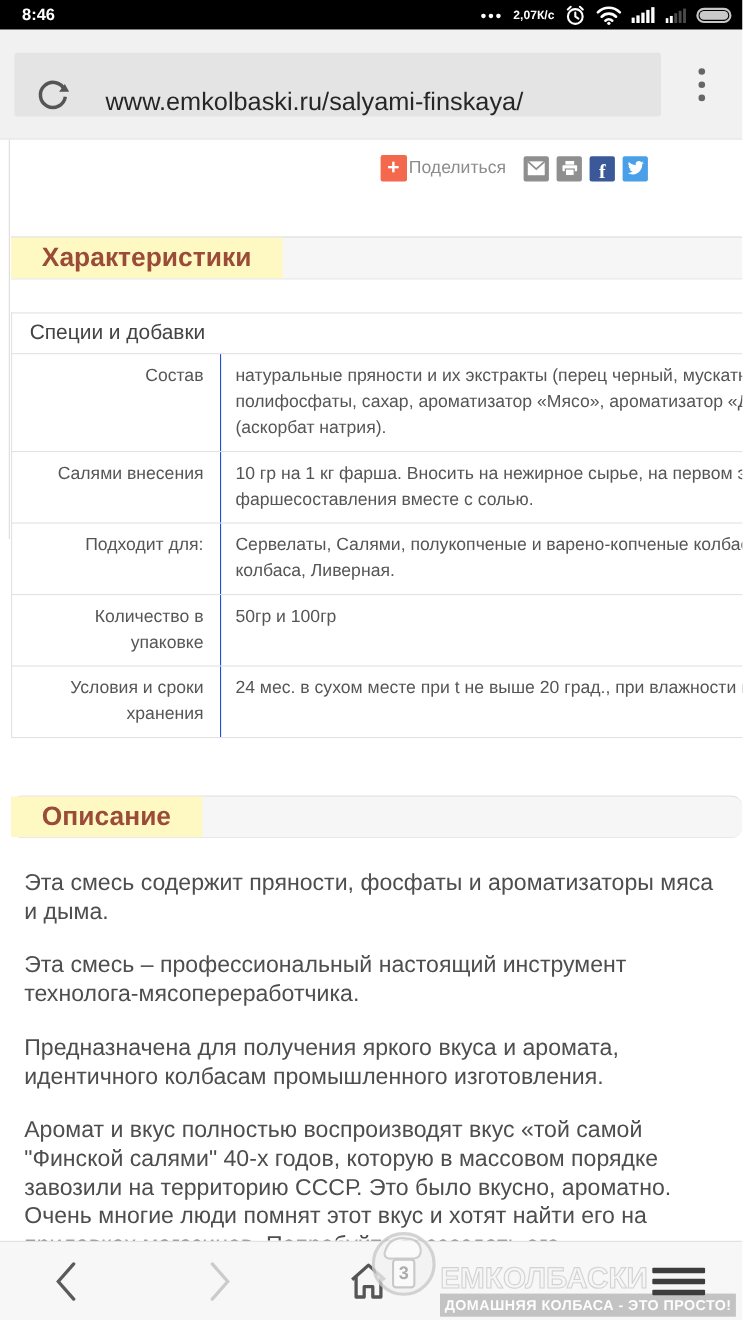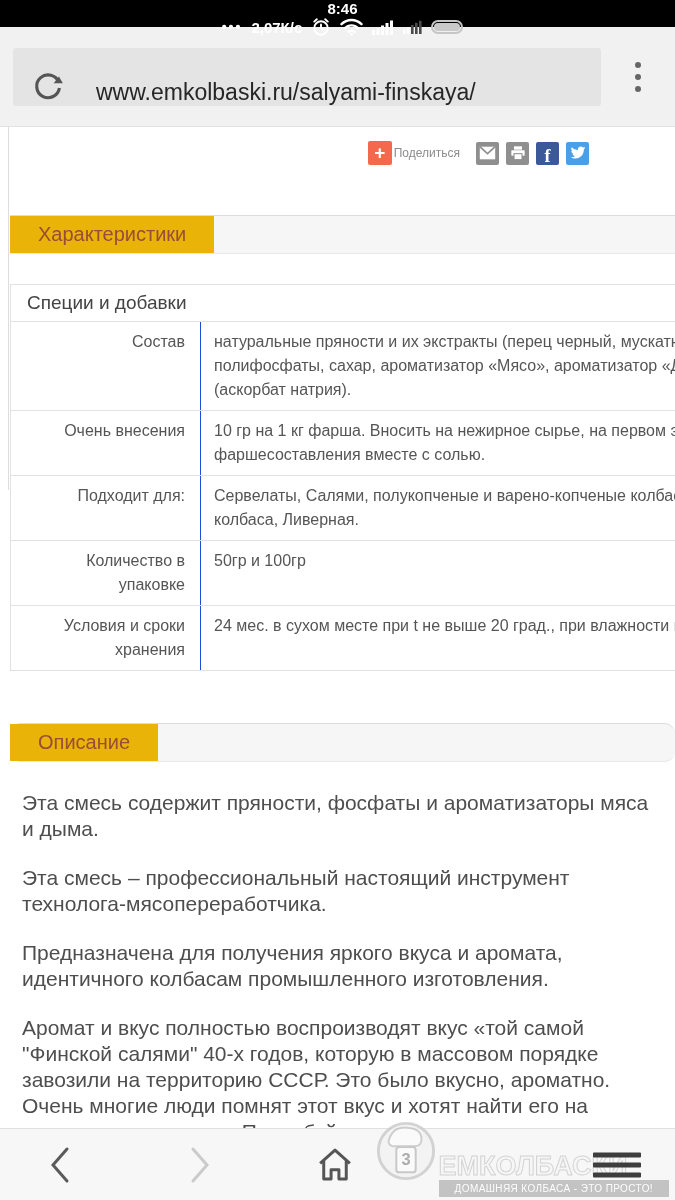--- a/index.html
+++ b/index.html
@@ -5,26 +5,26 @@
   html,body { margin:0; padding:0; }
   body {
     width:675px; height:1200px; overflow:hidden; position:relative;
     background:#fff; font-family:"Liberation Sans", sans-serif;
     -webkit-font-smoothing:antialiased;
   }
   
   .status-bar {
     height:27px; background:#000; color:#fff;
     display:flex; align-items:center; justify-content:space-between;
-    padding:0 10px 0 20px; box-sizing:border-box;flex-direction:column;
+    padding:0 10px 0 20px; box-sizing:border-box;
   }
   .sb-time { font-size:15px; font-weight:bold; }
   .sb-right { display:flex; align-items:center; gap:9px; }
   .sb-dots { font-size:14px; font-weight:bold; letter-spacing:2px; line-height:10px; }
-  .sb-speed { font-size:15px; font-weight:bold; }
+  .sb-speed { font-size:11px; font-weight:bold; }
   .sb-icon { display:flex; align-items:center; }
   .battery { width:32px; height:14px; border:2px solid #c6c6c6; border-radius:8px; padding:1px; box-sizing:border-box; }
   .battery i { display:block; width:100%; height:100%; background:#c9c9c9; border-radius:5px; }
   
   .chrome {
     height:100px; background:#f1f1f1; display:flex; align-items:center;
     border-bottom:1px solid #e2e2e2; box-sizing:border-box;
   }
   .url-field {
     flex:1; height:58px; background:#e4e4e4; border-radius:3px;
@@ -35,35 +35,35 @@
   .menu-dots { width:74px; display:flex; flex-direction:column; align-items:center; gap:6px; cursor:pointer; }
   .menu-dots i { width:6px; height:6px; border-radius:50%; background:#666; }
   
   .page { position:relative; height:1001px; background:#fff; overflow:hidden; }
   .left-divider { position:absolute; left:8px; top:0; width:1px; height:363px; background:#ddd; }
   .share-row { display:flex; align-items:center; justify-content:flex-end; padding:14px 86px 0 0; height:24px; }
   .share-plus {
     width:24px; height:24px; background:#f4694e; color:#fff; border-radius:2px;
     font-size:19px; font-weight:bold; display:flex; align-items:center; justify-content:center;
   }
-  .share-label { font-size:12px; color:#8c8c8c; margin:0 9px 0 2px; }
+  .share-label { font-size:16px; color:#8c8c8c; margin:0 9px 0 2px; }
   .share-icon {
     width:23px; height:23px; border-radius:2px; margin-left:7px;
     display:flex; align-items:center; justify-content:center; overflow:hidden;
   }
   .si-gray { background:#8f8f8f; } .si-fb { background:#3b5998; } .si-tw { background:#4aa0e8; }
   .si-fb span { color:#fff; font-weight:bold; font-size:18px; font-family:"Liberation Serif", serif; margin-top:6px; }
   .tab-strip {
     margin-left:10px; height:37px; background:#f6f6f6;
     border-top:1px solid #dcdcdc; border-bottom:1px solid #e8e8e8; display:flex;
   }
   .strip1 { margin-top:50px; } .strip2 { margin-top:52px;border-radius:11px; }
   .tab-active {
-    background:#eab308; display:flex; align-items:center; padding:0 28px;
-    font-weight:normal; font-size:20px; color:#9a4c38; cursor:pointer;
+    background:#fef9c3; display:flex; align-items:center; padding:0 28px;
+    font-weight:bold; font-size:24px; color:#9a4c38; cursor:pointer;
   }
   
   .spec-table {
     margin:30px 0 0 10px; width:860px; font-size:16px; color:#555;
     border-top:1px solid #e2e2e2; border-left:1px solid #e2e2e2;
   }
   .spec-header { padding:7px 16px; font-size:19px; color:#444; border-bottom:1px solid #e2e2e2; }
   .spec-row { display:flex; border-bottom:1px solid #e2e2e2; }
   .spec-label {
     width:190px; box-sizing:border-box; padding:8px 15px; text-align:right;
@@ -83,22 +83,22 @@
   .nav-back { left:48px; } .nav-fwd { left:188px; } .nav-home { left:316px; }
   .burger { position:absolute; right:34px; top:50%; transform:translateY(-50%); z-index:3; cursor:pointer; }
   .burger i { display:block; width:48px; height:5px; background:#3d3d3d; border-radius:1px; margin:5px 0; }
   .logo { position:absolute; right:6px; bottom:3px; display:flex; align-items:center; z-index:2; opacity:.8; }
   .logo-col { display:flex; flex-direction:column; align-items:flex-start; margin-left:2px;margin-top:48px; }
   .logo-title {
     font-size:27px; font-weight:bold; letter-spacing:0px; line-height:28px;
     color:#f6f6f6; -webkit-text-stroke:1px #cacaca;
   }
   .logo-tagline {
-    background:rgba(170,170,170,.85); color:#fff; font-size:10px; font-weight:normal;
-    padding:3px 16px; white-space:nowrap; letter-spacing:.4px;
+    background:rgba(170,170,170,.85); color:#fff; font-size:13px; font-weight:bold;
+    padding:3px 4px; white-space:nowrap; letter-spacing:.4px;
   }
 </style>
 </head>
 <body>
 
 <div class="status-bar">
   <span class="sb-time">8:46</span>
   <span class="sb-right">
     <span class="sb-dots">•••</span>
     <span class="sb-speed">2,07К/с</span>
@@ -198,21 +198,21 @@
     <div class="spec-row">
       <div class="spec-label">Состав</div>
       <div class="spec-value">
         <div>натуральные пряности и их экстракты (перец черный, мускатный</div>
         <div>полифосфаты, сахар, ароматизатор «Мясо», ароматизатор «Дым»</div>
         <div>(аскорбат натрия).</div>
       </div>
     </div>
 
     <div class="spec-row">
-      <div class="spec-label">Очень внесения</div>
+      <div class="spec-label">Салями внесения</div>
       <div class="spec-value">
         <div>10 гр на 1 кг фарша. Вносить на нежирное сырье, на первом этапе</div>
         <div>фаршесоставления вместе с солью.</div>
       </div>
     </div>
 
     <div class="spec-row">
       <div class="spec-label">Подходит для:</div>
       <div class="spec-value">
         <div>Сервелаты, Салями, полукопченые и варено-копченые колбасы,</div>

